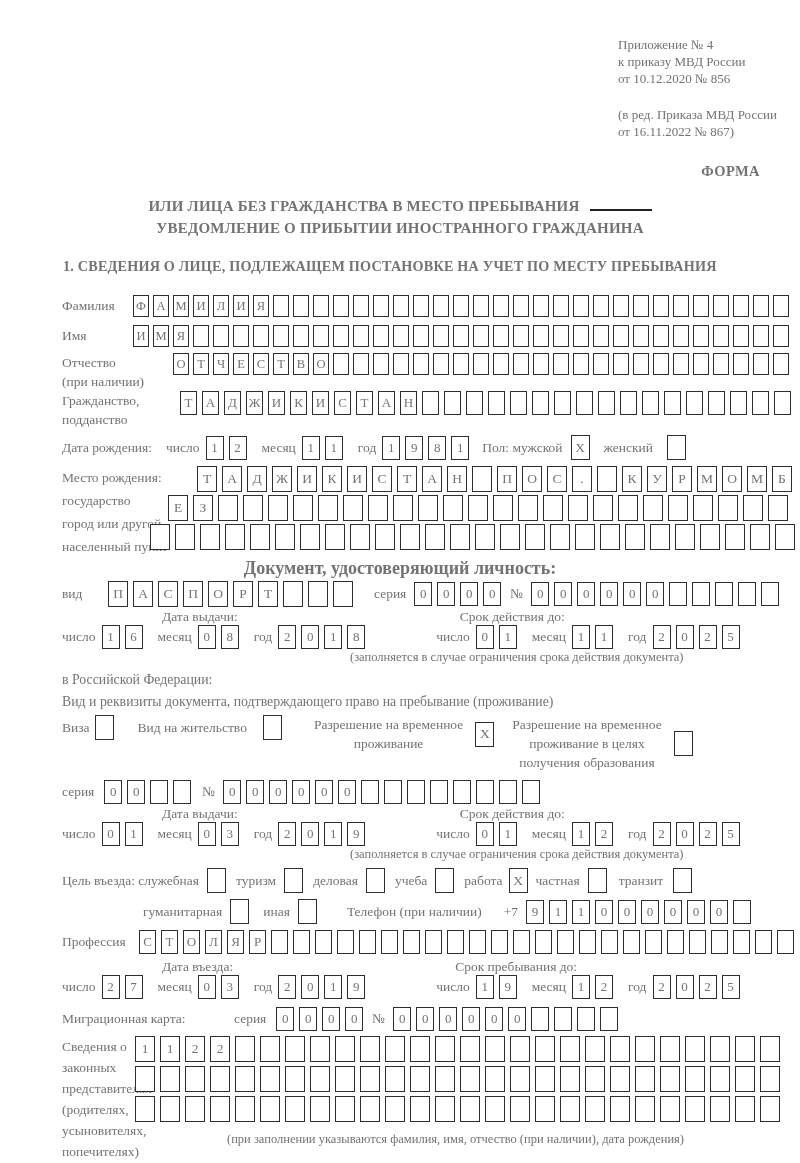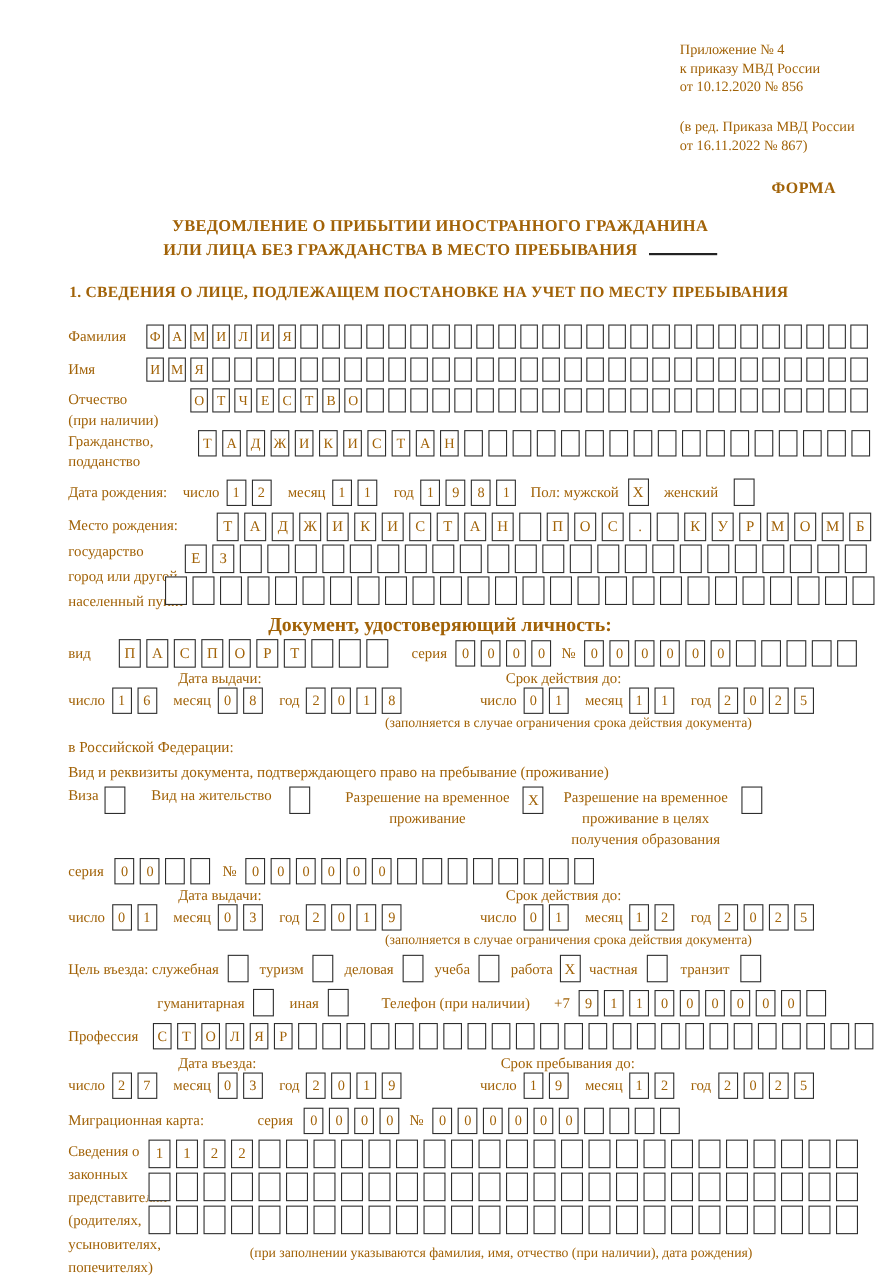--- a/index.html
+++ b/index.html
@@ -1,17 +1,17 @@
 <!DOCTYPE html>
 <html><head>
 <meta charset="utf-8">
 <style>
   html,body{margin:0;padding:0;background:#888;}
   .page{width:800px;height:1163px;background:#fff;position:relative;overflow:hidden;
-        font-family:"Liberation Serif","DejaVu Serif",serif;color:#a16207;}
+        font-family:"Liberation Serif","DejaVu Serif",serif;color:#737373;}
   .appendix{margin:36px 0 0 618px;width:180px;font-size:13px;line-height:17px;}
   .appendix .ed{margin-top:19px;}
   .forma{margin:23px 40px 0 0;text-align:right;font-weight:bold;font-size:14.5px;letter-spacing:.4px;}
   .title{margin-top:15px;text-align:center;font-weight:bold;font-size:15px;line-height:22px;letter-spacing:.2px;}
   .tline{display:inline-block;width:62px;border-bottom:2px solid #222;height:12px;margin-left:10px;}
   .sec1{margin:19px 0 0 63px;font-weight:bold;font-size:14.2px;letter-spacing:.2px;}
   .frow{display:flex;align-items:center;margin-left:62px;white-space:nowrap;}
   .frow.start{align-items:flex-start;}
   .lbl{font-size:13.5px;flex:none;}
   .lblcol{flex:none;font-size:13.5px;line-height:19px;}
@@ -24,41 +24,41 @@
   .checkbox{box-sizing:border-box;flex:none;width:19px;height:25px;border:1.5px solid #2e2e2e;
         display:inline-flex;align-items:center;justify-content:center;font-size:13.5px;background:#fff;}
   .dgroup{display:flex;align-items:center;flex:none;}
   .dgroup .lbl{margin-right:6px;}
   .dgroup .cells{margin-right:10px;}
   .dgroup .cells:last-child{margin-right:0;}
   .dochead{margin-top:0;text-align:center;font-weight:bold;font-size:18px;}
   .note{margin-left:350px;font-size:12.5px;margin-top:1px;}
   .intro{margin:0 0 0 62px;font-size:13.8px;}
   .optlabels{text-align:center;font-size:13.5px;line-height:19px;flex:none;}
-  .opt{display:flex;align-items:flex-start;flex:none;}
+  .opt{display:flex;align-items:center;flex:none;}
   .bnote{font-size:12.5px;margin:10px 0 0 92px;}
 </style>
 </head>
 <body>
 
 <div class="page">
 
   <div class="appendix">
     <div>Приложение № 4</div>
     <div>к приказу МВД России</div>
     <div>от 10.12.2020 № 856</div>
     <div class="ed">(в ред. Приказа МВД России</div>
     <div>от 16.11.2022 № 867)</div>
   </div>
 
   <div class="forma">ФОРМА</div>
 
   <div class="title">
+    <div><span>ИЛИ ЛИЦА БЕЗ ГРАЖДАНСТВА В МЕСТО ПРЕБЫВАНИЯ</span><span class="tline"></span></div>
     <div>УВЕДОМЛЕНИЕ О ПРИБЫТИИ ИНОСТРАННОГО ГРАЖДАНИНА</div>
-    <div><span>ИЛИ ЛИЦА БЕЗ ГРАЖДАНСТВА В МЕСТО ПРЕБЫВАНИЯ</span><span class="tline"></span></div>
   </div>
 
   <div class="sec1">1. СВЕДЕНИЯ О ЛИЦЕ, ПОДЛЕЖАЩЕМ ПОСТАНОВКЕ НА УЧЕТ ПО МЕСТУ ПРЕБЫВАНИЯ</div>
 
   <div class="frow" style="margin-top:20px;">
     <span class="lbl" style="width:71px;">Фамилия</span>
     <div class="cells">
         <span class="cell">Ф</span>
         <span class="cell">А</span>
         <span class="cell">М</span>

